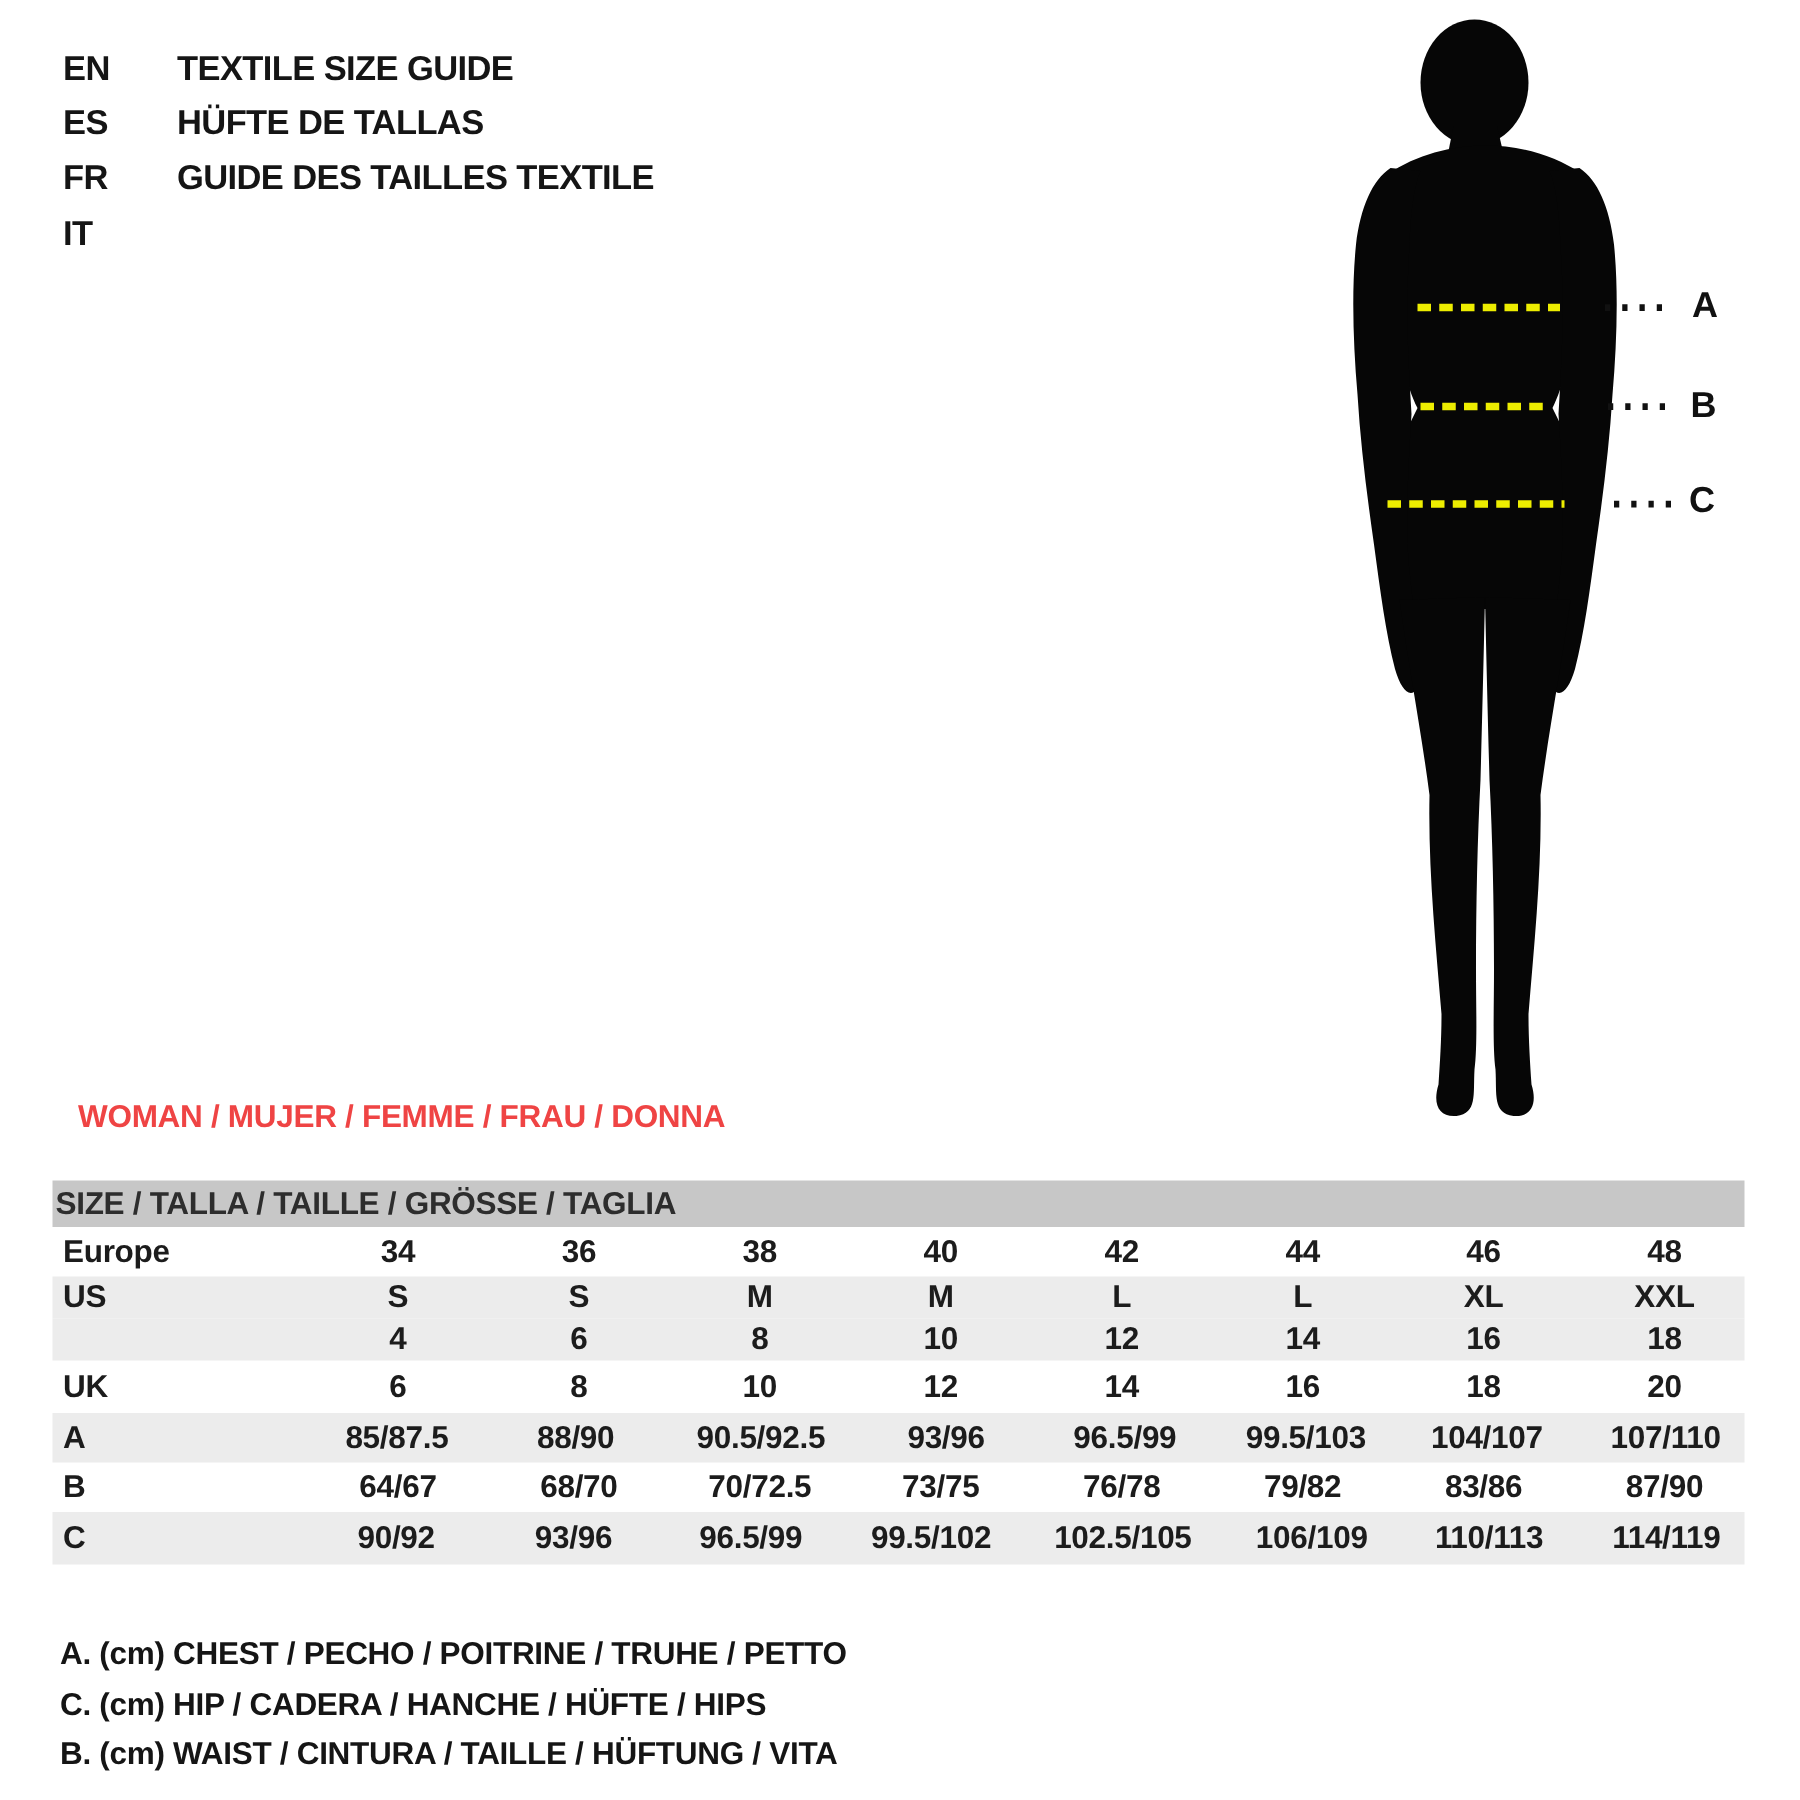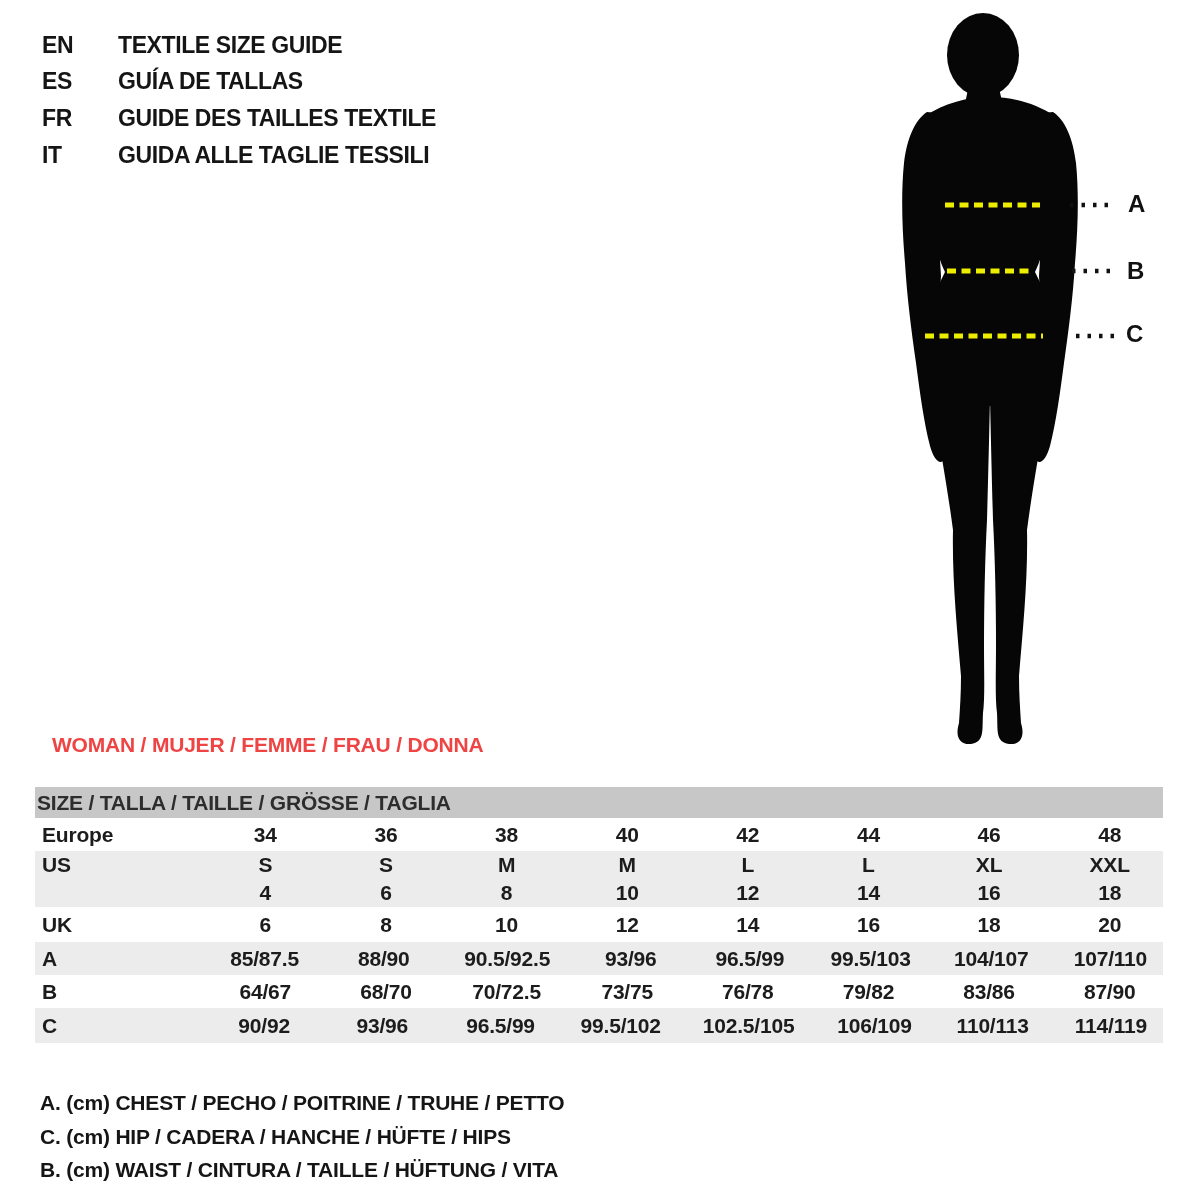--- a/index.html
+++ b/index.html
@@ -59,32 +59,31 @@
 <div class="stage">
 
   <div class="lang-list" id="lang-list">
   <div class="lang-row">
     <span class="lang-code">EN</span>
     <span class="lang-label">TEXTILE SIZE GUIDE</span>
   </div>
 
   <div class="lang-row">
     <span class="lang-code">ES</span>
-    <span class="lang-label">GUÍA DE TALLAS</span>
+    <span class="lang-label">HÜFTE DE TALLAS</span>
   </div>
 
   <div class="lang-row">
     <span class="lang-code">FR</span>
     <span class="lang-label">GUIDE DES TAILLES TEXTILE</span>
   </div>
 
 
   <div class="lang-row">
     <span class="lang-code">IT</span>
-    <span class="lang-label">GUIDA ALLE TAGLIE TESSILI</span>
   </div>
 </div>
 
   <svg class="figure-svg" width="350" height="760" viewBox="0 0 350 760" xmlns="http://www.w3.org/2000/svg">
     <g transform="translate(45,8)">
       <ellipse class="body-part" cx="88" cy="47" rx="36" ry="42"></ellipse>
       <path class="body-part" d="M74,76 L103,76 L110,106 L68,106 Z"></path>
       <path class="body-part" d="M30,108 C50,95 72,89 95,89 C118,89 140,95 160,108
            C157,135 153,165 153,195 C153,228 147,250 140,264
            C151,286 161,310 164,336 C166,362 162,382 155,398

